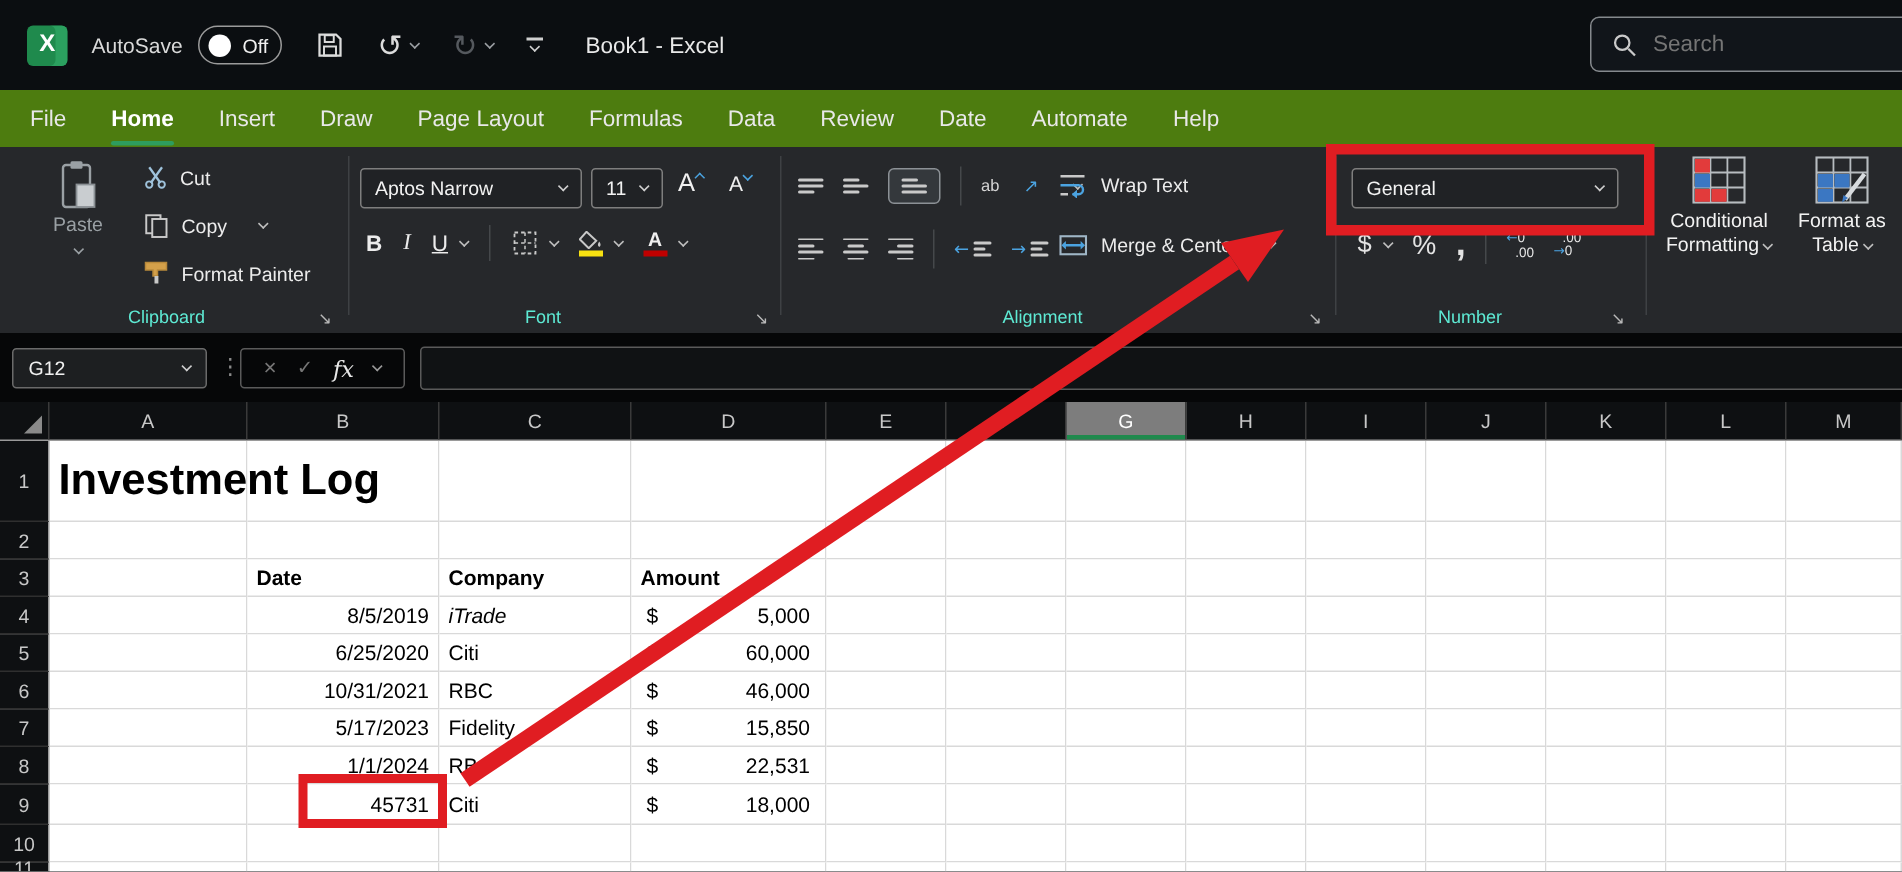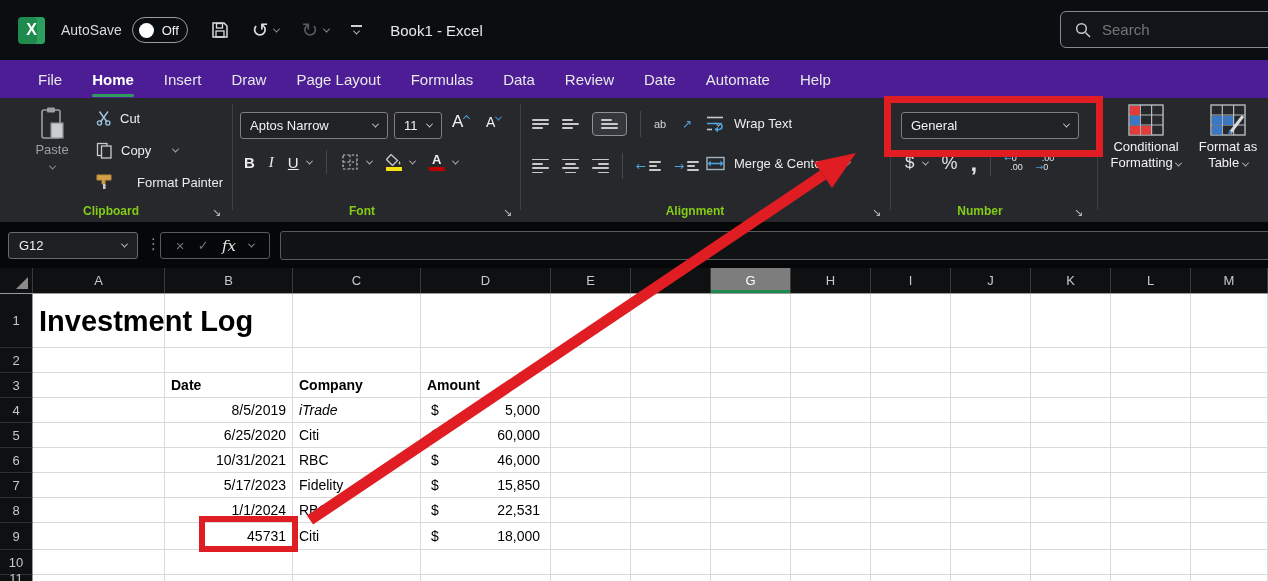--- a/index.html
+++ b/index.html
@@ -17,29 +17,29 @@
   .glyph { font-family:"DejaVu Sans", sans-serif; font-size:20px; line-height:1; }
   .disabled { color:#55595e; }
   .chev { display:inline-block; width:6px; height:6px; border-right:1.6px solid currentColor; border-bottom:1.6px solid currentColor; transform:rotate(45deg) translate(-1px,-1px); }
   .chev-s { width:5px; height:5px; }
   .tb-chev { margin-left:6px; color:#9b9fa3; }
   .doc-title { margin-left:28px; color:#e9e9e9; font-size:15px; }
   .search { position:absolute; left:1060px; top:11px; width:216px; height:37px; border:1px solid #85898d; border-radius:6px; background:#11151a; display:flex; align-items:center; padding:0 14px; gap:11px; }
   .search input { background:transparent; border:none; outline:none; color:#c3c7cb; font-size:15px; width:130px; font-family:"Liberation Sans",sans-serif; }
 
   
-  .menubar { position:absolute; left:0; top:60px; width:100%; height:38px; display:flex; align-items:center; padding-left:38px; gap:30px; background:#4c1d95; }
+  .menubar { position:absolute; left:0; top:60px; width:100%; height:38px; display:flex; align-items:center; padding-left:20px; gap:30px; background:#4d7c0f; }
   .tab { position:relative; color:#e8e8e8; font-size:15px; cursor:default; }
   .tab.active { font-weight:bold; color:#fff; }
   .tab.active::after { content:""; position:absolute; left:0; right:0; bottom:-9px; height:3px; border-radius:2px; background:#2e9d5e; }
 
   
   .ribbon { position:absolute; left:0; top:98px; width:100%; height:124px; background:#26282b; color:#ececec; font-size:13px; }
   .vdiv { position:absolute; top:6px; height:106px; width:1px; background:#3e4144; }
-  .grouplabel { position:absolute; bottom:4px; font-size:12px; color:#84cc16; text-align:center;font-weight:bold; }
+  .grouplabel { position:absolute; bottom:4px; font-size:12px; color:#5eead4; text-align:center; }
   .launcher { position:absolute; bottom:3px; font-size:11px; color:#b9b9b9; font-family:"DejaVu Sans",sans-serif; }
   .rrow { position:absolute; display:flex; align-items:center; }
   .combo { position:absolute; height:27px; border:1px solid #7e7e7e; border-radius:3px; background:#202225; display:flex; align-items:center; padding:0 9px; color:#f2f2f2; }
   .combo .chev { margin-left:auto; color:#cfcfcf; }
   .iconbtn { display:flex; align-items:center; justify-content:center; }
   .lines { display:flex; flex-direction:column; gap:2.6px; width:17px; }
   .lines i { height:1.7px; background:#c9c9c9; border-radius:1px; display:block; }
   .lines.al-c { align-items:center; } .lines.al-r { align-items:flex-end; } .lines.al-l { align-items:flex-start; }
   .lines .w-s { width:11px; } .lines .w-f { width:17px; }
   .selframe { border:1px solid #8c9196; border-radius:4px; background:#34383c; padding:6px 8px; }
@@ -161,21 +161,21 @@
       <span>Cut</span>
     </div>
     <div class="rrow" style="left:96px;top:44px;gap:8px;">
       <svg width="17" height="17" viewBox="0 0 17 17">
           <rect x="1.5" y="1.5" width="9.5" height="12" fill="none" stroke="#c9c9c9" stroke-width="1.3"></rect>
           <rect x="5.5" y="4" width="9.5" height="12" fill="#26282b" stroke="#c9c9c9" stroke-width="1.3"></rect>
         </svg>
       <span>Copy</span>
       <i class="chev chev-s" style="color:#bfbfbf;margin-left:14px;"></i>
     </div>
-    <div class="rrow" style="left:96px;top:76px;gap:24px;">
+    <div class="rrow" style="left:96px;top:76px;gap:8px;">
       <svg width="17" height="16" viewBox="0 0 17 16">
           <path d="M1 1 h14 v5 h-6 v4 h-3 v-4 h-5 z" fill="#d3a04a" stroke="#b8893b" stroke-width="1"></path>
           <rect x="7" y="10" width="2.6" height="5" fill="#c9c9c9"></rect>
         </svg>
       <span>Format Painter</span>
     </div>
     <div class="grouplabel" style="left:66px;width:90px;">Clipboard</div>
     <span class="launcher" style="left:212px;">↘</span>
 
     <div class="combo" style="left:240px;top:14px;width:148px;">

